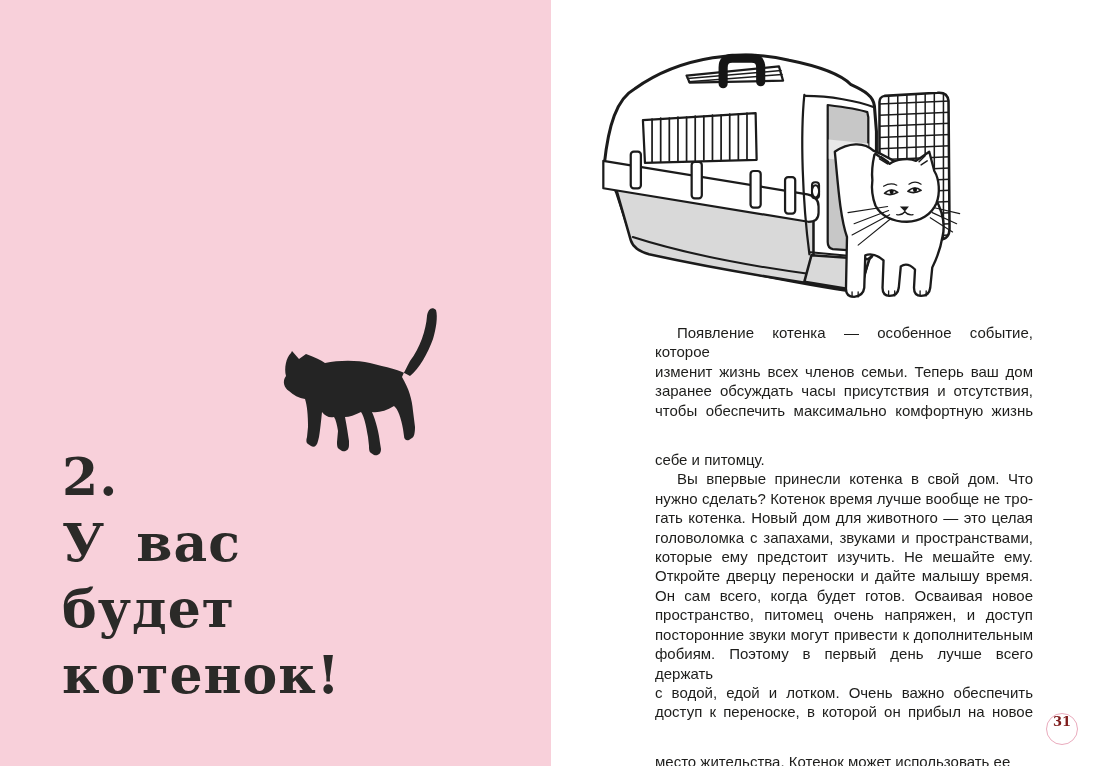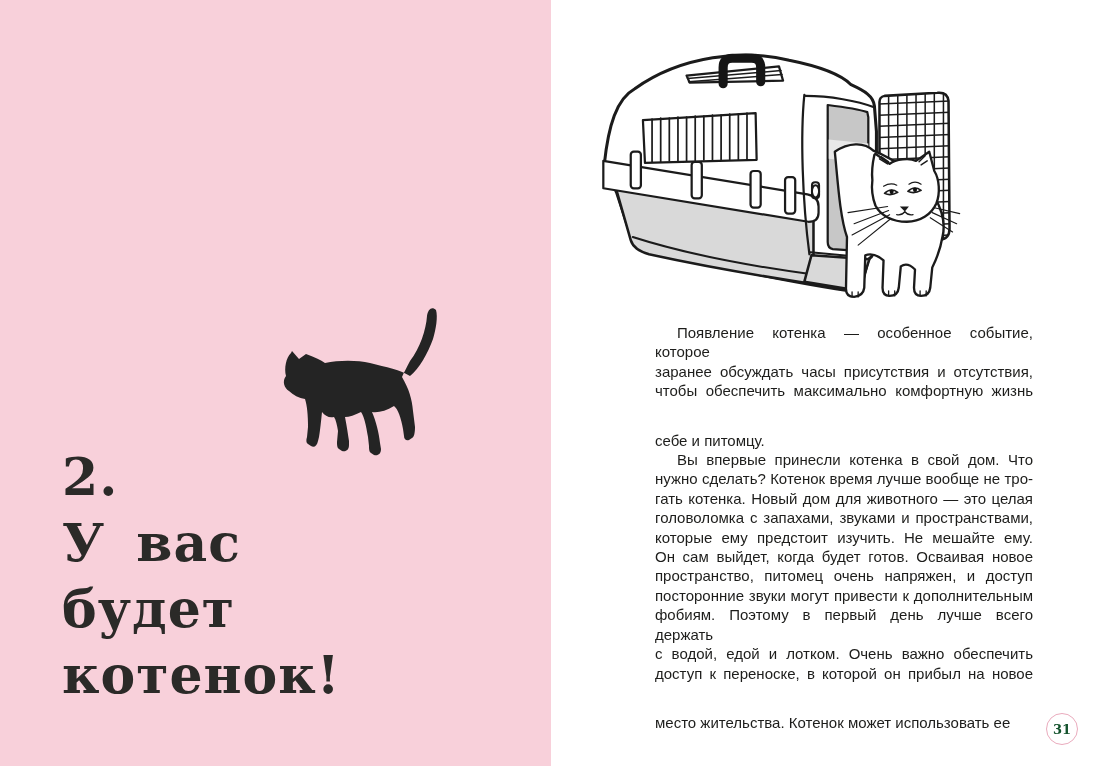--- a/index.html
+++ b/index.html
@@ -17,22 +17,22 @@
   .page-right{position:absolute;left:551px;top:0;width:549px;height:766px;background:#ffffff;} 
   .carrier-wrap{position:absolute;left:588px;top:38px;width:386px;height:266px;}
   .bodycol{position:absolute;left:655px;top:323px;width:378px;color:#1d1d1b;
            font-size:15px;line-height:19.4px;}
   .para{margin:0;}
   .body-line{text-align:justify;text-align-last:justify;white-space:normal;}
   .para .body-line:first-child{text-indent:22px;}
   .para .body-line:last-child{text-align-last:left;margin-top:30px;}
   .pagenum{position:absolute;left:1046px;top:713px;width:30px;height:30px;
            border:1.5px solid #eaabbd;border-radius:50%;
-           display:flex;align-items:center;justify-content:center;
-           font-family:"DejaVu Serif", serif;font-weight:bold;font-size:13px;color:#14532d;}
+           display:flex;justify-content:center;
+           font-family:"DejaVu Serif", serif;font-weight:bold;font-size:13px;color:#7f1d1d;}
   svg{display:block;}
 </style>
 </head>
 <body>
 
 <div class="spread">
 
   <div class="page-left">
 
     <svg class="cat-sil" viewBox="0 0 162 158" aria-hidden="true">
@@ -176,31 +176,33 @@
           <path d="M295,166 L256,172 M296,170 L262,183 M297,174 L260,194 M298,178 L266,204"></path>
           <path d="M340,167 L366,173 M339,172 L363,183 M337,177 L359,191"></path>
         </g>
       </g>
     </svg>
   </div>
 
   <div class="bodycol">
     <div class="para">
         <div class="body-line">Появление котенка — особенное событие, которое</div>
+        <div class="body-line">изменит жизнь всех членов семьи. Теперь ваш дом</div>
         <div class="body-line">заранее обсуждать часы присутствия и отсутствия,</div>
         <div class="body-line">чтобы обеспечить максимально комфортную жизнь</div>
         <div class="body-line">себе и питомцу.</div>
       </div>
     <div class="para">
         <div class="body-line">Вы впервые принесли котенка в свой дом. Что</div>
         <div class="body-line">нужно сделать? Котенок время лучше вообще не тро-</div>
         <div class="body-line">гать котенка. Новый дом для животного — это целая</div>
         <div class="body-line">головоломка с запахами, звуками и пространствами,</div>
         <div class="body-line">которые ему предстоит изучить. Не мешайте ему.</div>
-        <div class="body-line">Он сам выйдет, когда будет готов. Осваивая новое</div>
+        <div class="body-line">Откройте дверцу переноски и дайте малышу время.</div>
+        <div class="body-line">Он сам всего, когда будет готов. Осваивая новое</div>
         <div class="body-line">пространство, питомец очень напряжен, и доступ</div>
         <div class="body-line">посторонние звуки могут привести к дополнительным</div>
         <div class="body-line">фобиям. Поэтому в первый день лучше всего держать</div>
         <div class="body-line">с водой, едой и лотком. Очень важно обеспечить</div>
         <div class="body-line">доступ к переноске, в которой он прибыл на новое</div>
         <div class="body-line">место жительства. Котенок может использовать ее</div>
       </div>
   </div>
 
   <div class="pagenum">

